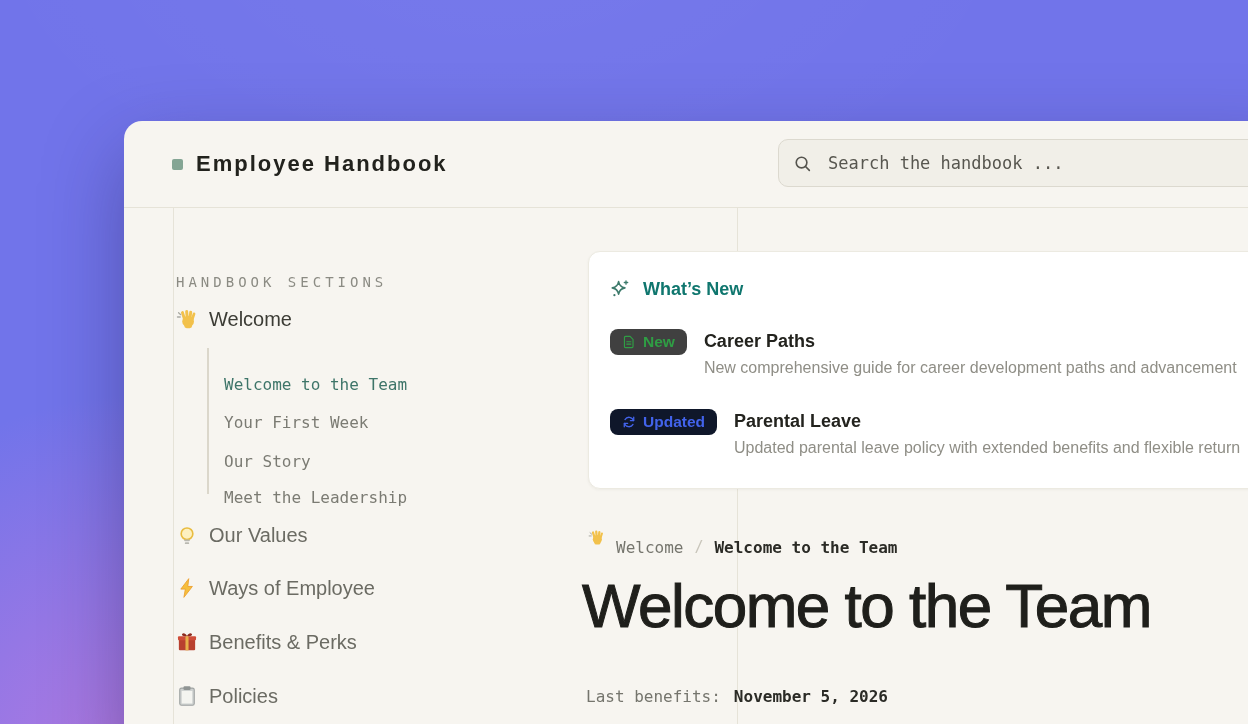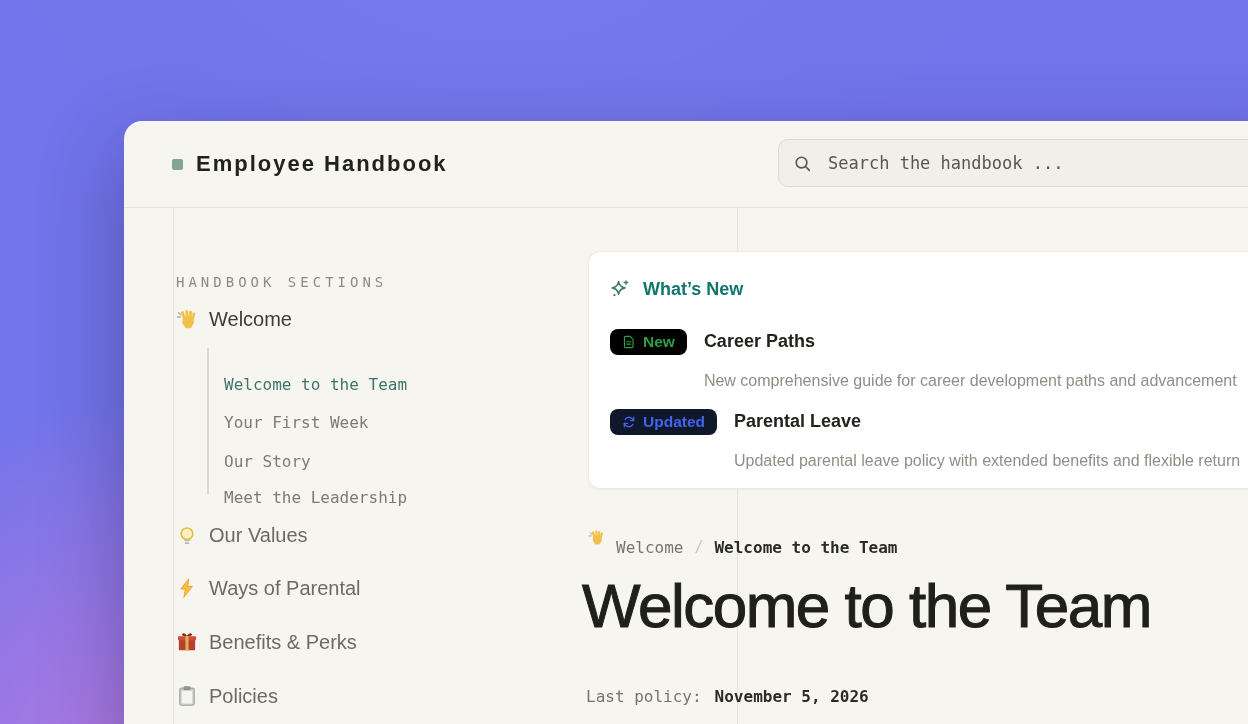--- a/index.html
+++ b/index.html
@@ -65,24 +65,24 @@
   .wn-head{ position:absolute; left:21px; top:27px; display:flex; align-items:center; gap:13px; }
   .wn-head svg{ width:20px; height:20px; }
   .wn-title{ font-size:18px; line-height:20px; font-weight:700; color:#0f766e; }
   .wn-item{ position:absolute; left:21px; display:flex; align-items:flex-start; gap:17px; cursor:pointer; }
   .wn-item-0{ top:77px; } .wn-item-1{ top:157px; }
   .badge{
     display:flex; align-items:center; gap:7px; height:26px; padding:0 12px;
     border-radius:8px; font-size:15.5px; font-weight:700; flex:0 0 auto;
   }
   .badge svg{ width:14px; height:14px; }
-  .badge--new{ background:#000000; color:#2f9e44; }
+  .badge--new{ background:#404040; color:#2f9e44; }
   .badge--updated{ background:#0f172a; color:#4263eb; }
   .wn-item-title{ font-size:18px; line-height:25px; font-weight:700; color:#23231e; }
-  .wn-item-desc{ margin-top:16px; font-size:16px; line-height:22px; color:#8f8e86; white-space:nowrap; }
+  .wn-item-desc{ margin-top:3px; font-size:16px; line-height:22px; color:#8f8e86; white-space:nowrap; }
 
   
   .breadcrumb{ position:absolute; left:464px; top:406px; height:20px; display:flex; align-items:center; gap:11px; }
   .breadcrumb svg{ width:17px; height:17px; }
   .crumb-section{ font-size:16px; color:#75756d; cursor:pointer; }
   .crumb-sep{ font-size:15px; color:#c8c5ba; }
   .crumb-page{ font-size:16px; font-weight:700; color:#2b2b26; }
   .page-title{
     position:absolute; left:458px; top:452px; font-size:62px; line-height:66px;
     font-weight:400; letter-spacing:-1.5px; color:#1f1f1b; white-space:nowrap;
@@ -185,21 +185,21 @@
   <div class="sb-item sb-item-1">
     <svg viewBox="0 0 20 20">
         <use href="#icon-bulb"></use>
       </svg>
     <span class="sb-label">Our Values</span>
   </div>
   <div class="sb-item sb-item-2">
     <svg viewBox="0 0 20 20">
         <use href="#icon-bolt"></use>
       </svg>
-    <span class="sb-label">Ways of Parental</span>
+    <span class="sb-label">Ways of Employee</span>
   </div>
   <div class="sb-item sb-item-3">
     <svg viewBox="0 0 20 20">
         <use href="#icon-gift"></use>
       </svg>
     <span class="sb-label">Benefits &amp; Perks</span>
   </div>
   <div class="sb-item sb-item-4">
     <svg viewBox="0 0 20 20">
         <use href="#icon-clipboard"></use>
@@ -246,17 +246,17 @@
     <svg viewBox="0 0 24 24">
         <use href="#icon-wave"></use>
       </svg>
     <span class="crumb-section mono">Welcome</span>
     <span class="crumb-sep mono">/</span>
     <span class="crumb-page mono">Welcome to the Team</span>
   </div>
 
   <h1 class="page-title">Welcome to the Team</h1>
   <div class="last-updated">
-    <span class="lu-label mono">Last policy:</span>
+    <span class="lu-label mono">Last benefits:</span>
     <span class="lu-value mono">November 5, 2026</span>
   </div>
 
 </div>
 
 </body></html>

